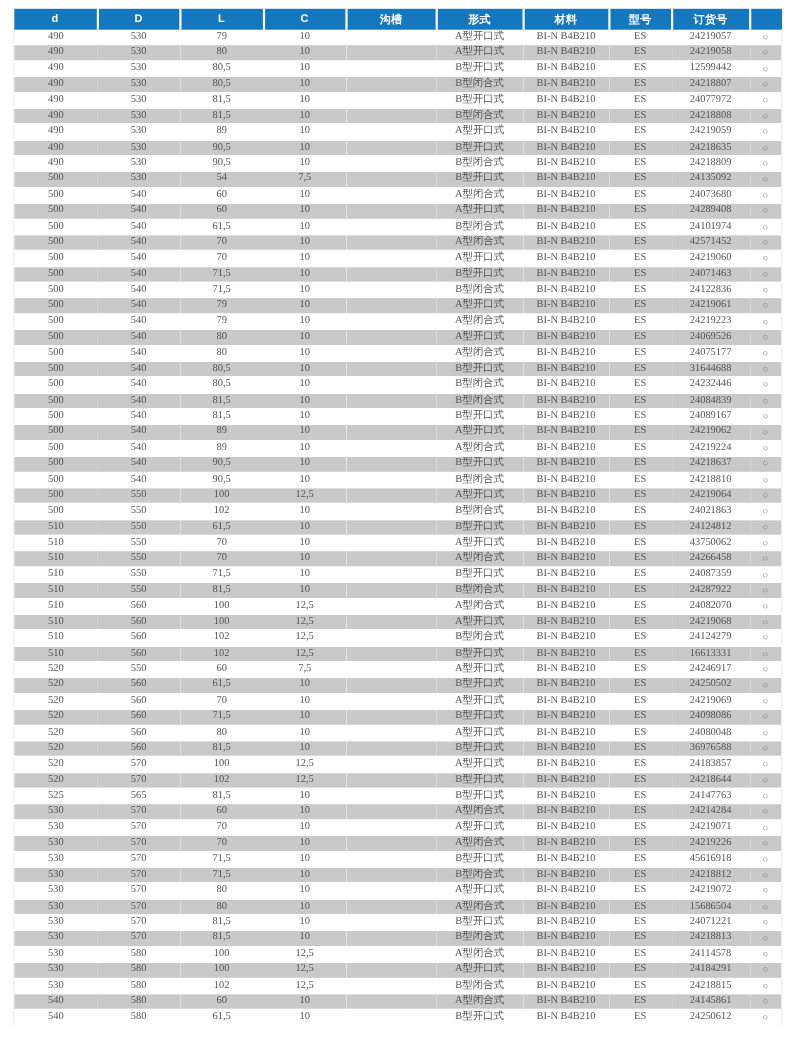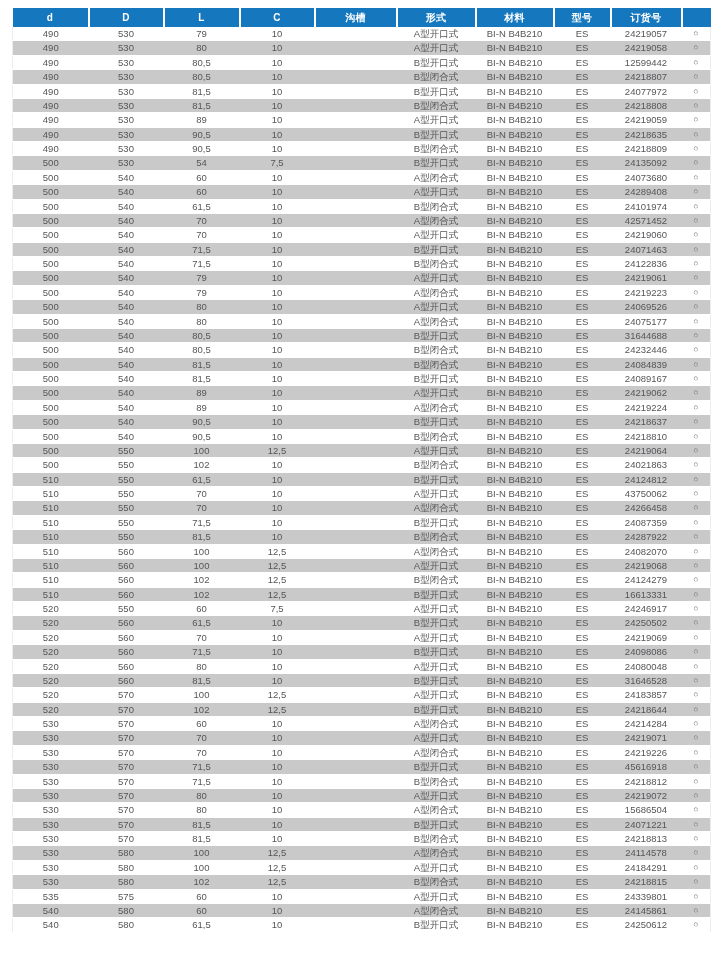--- a/index.html
+++ b/index.html
@@ -23,21 +23,21 @@
     color: #ffffff;
     font-size: 10px;
     font-weight: bold;
     height: 19px;
     padding: 0;
     text-align: center;
     border-right: 2px solid #ffffff;
     letter-spacing: 0.3px;
   }
   table.catalog thead th:last-child { border-right: none; }
-  table.catalog tbody { border-left: 1px solid #ececec; border-right: 1px solid #ececec; }
+  table.catalog tbody { border-left: 1px solid #ececec; border-right: 1px solid #ececec; font-family: Liberation Serif, serif; }
   table.catalog tbody tr { background: #ffffff; }
   table.catalog tbody tr:nth-child(even) { background: #c9c9c9; }
   table.catalog tbody td {
     height: 13.38px;
     line-height: 13.38px;
     padding: 0;
     font-size: 9.5px;
     color: #565659;
     text-align: center;
     white-space: nowrap;
@@ -624,21 +624,21 @@
         </tr>
         <tr>
           <td>520</td>
           <td>560</td>
           <td>81,5</td>
           <td>10</td>
           <td></td>
           <td>B型开口式</td>
           <td>BI-N B4B210</td>
           <td>ES</td>
-          <td>31646528</td>
+          <td>36976588</td>
           <td class="marker">○</td>
         </tr>
         <tr>
           <td>520</td>
           <td>570</td>
           <td>100</td>
           <td>12,5</td>
           <td></td>
           <td>A型开口式</td>
           <td>BI-N B4B210</td>
@@ -649,20 +649,32 @@
         <tr>
           <td>520</td>
           <td>570</td>
           <td>102</td>
           <td>12,5</td>
           <td></td>
           <td>B型开口式</td>
           <td>BI-N B4B210</td>
           <td>ES</td>
           <td>24218644</td>
+          <td class="marker">○</td>
+        </tr>
+        <tr>
+          <td>525</td>
+          <td>565</td>
+          <td>81,5</td>
+          <td>10</td>
+          <td></td>
+          <td>B型开口式</td>
+          <td>BI-N B4B210</td>
+          <td>ES</td>
+          <td>24147763</td>
           <td class="marker">○</td>
         </tr>
         <tr>
           <td>530</td>
           <td>570</td>
           <td>60</td>
           <td>10</td>
           <td></td>
           <td>A型闭合式</td>
           <td>BI-N B4B210</td>
@@ -793,32 +805,20 @@
         <tr>
           <td>530</td>
           <td>580</td>
           <td>102</td>
           <td>12,5</td>
           <td></td>
           <td>B型闭合式</td>
           <td>BI-N B4B210</td>
           <td>ES</td>
           <td>24218815</td>
-          <td class="marker">○</td>
-        </tr>
-        <tr>
-          <td>535</td>
-          <td>575</td>
-          <td>60</td>
-          <td>10</td>
-          <td></td>
-          <td>A型开口式</td>
-          <td>BI-N B4B210</td>
-          <td>ES</td>
-          <td>24339801</td>
           <td class="marker">○</td>
         </tr>
         <tr>
           <td>540</td>
           <td>580</td>
           <td>60</td>
           <td>10</td>
           <td></td>
           <td>A型闭合式</td>
           <td>BI-N B4B210</td>

